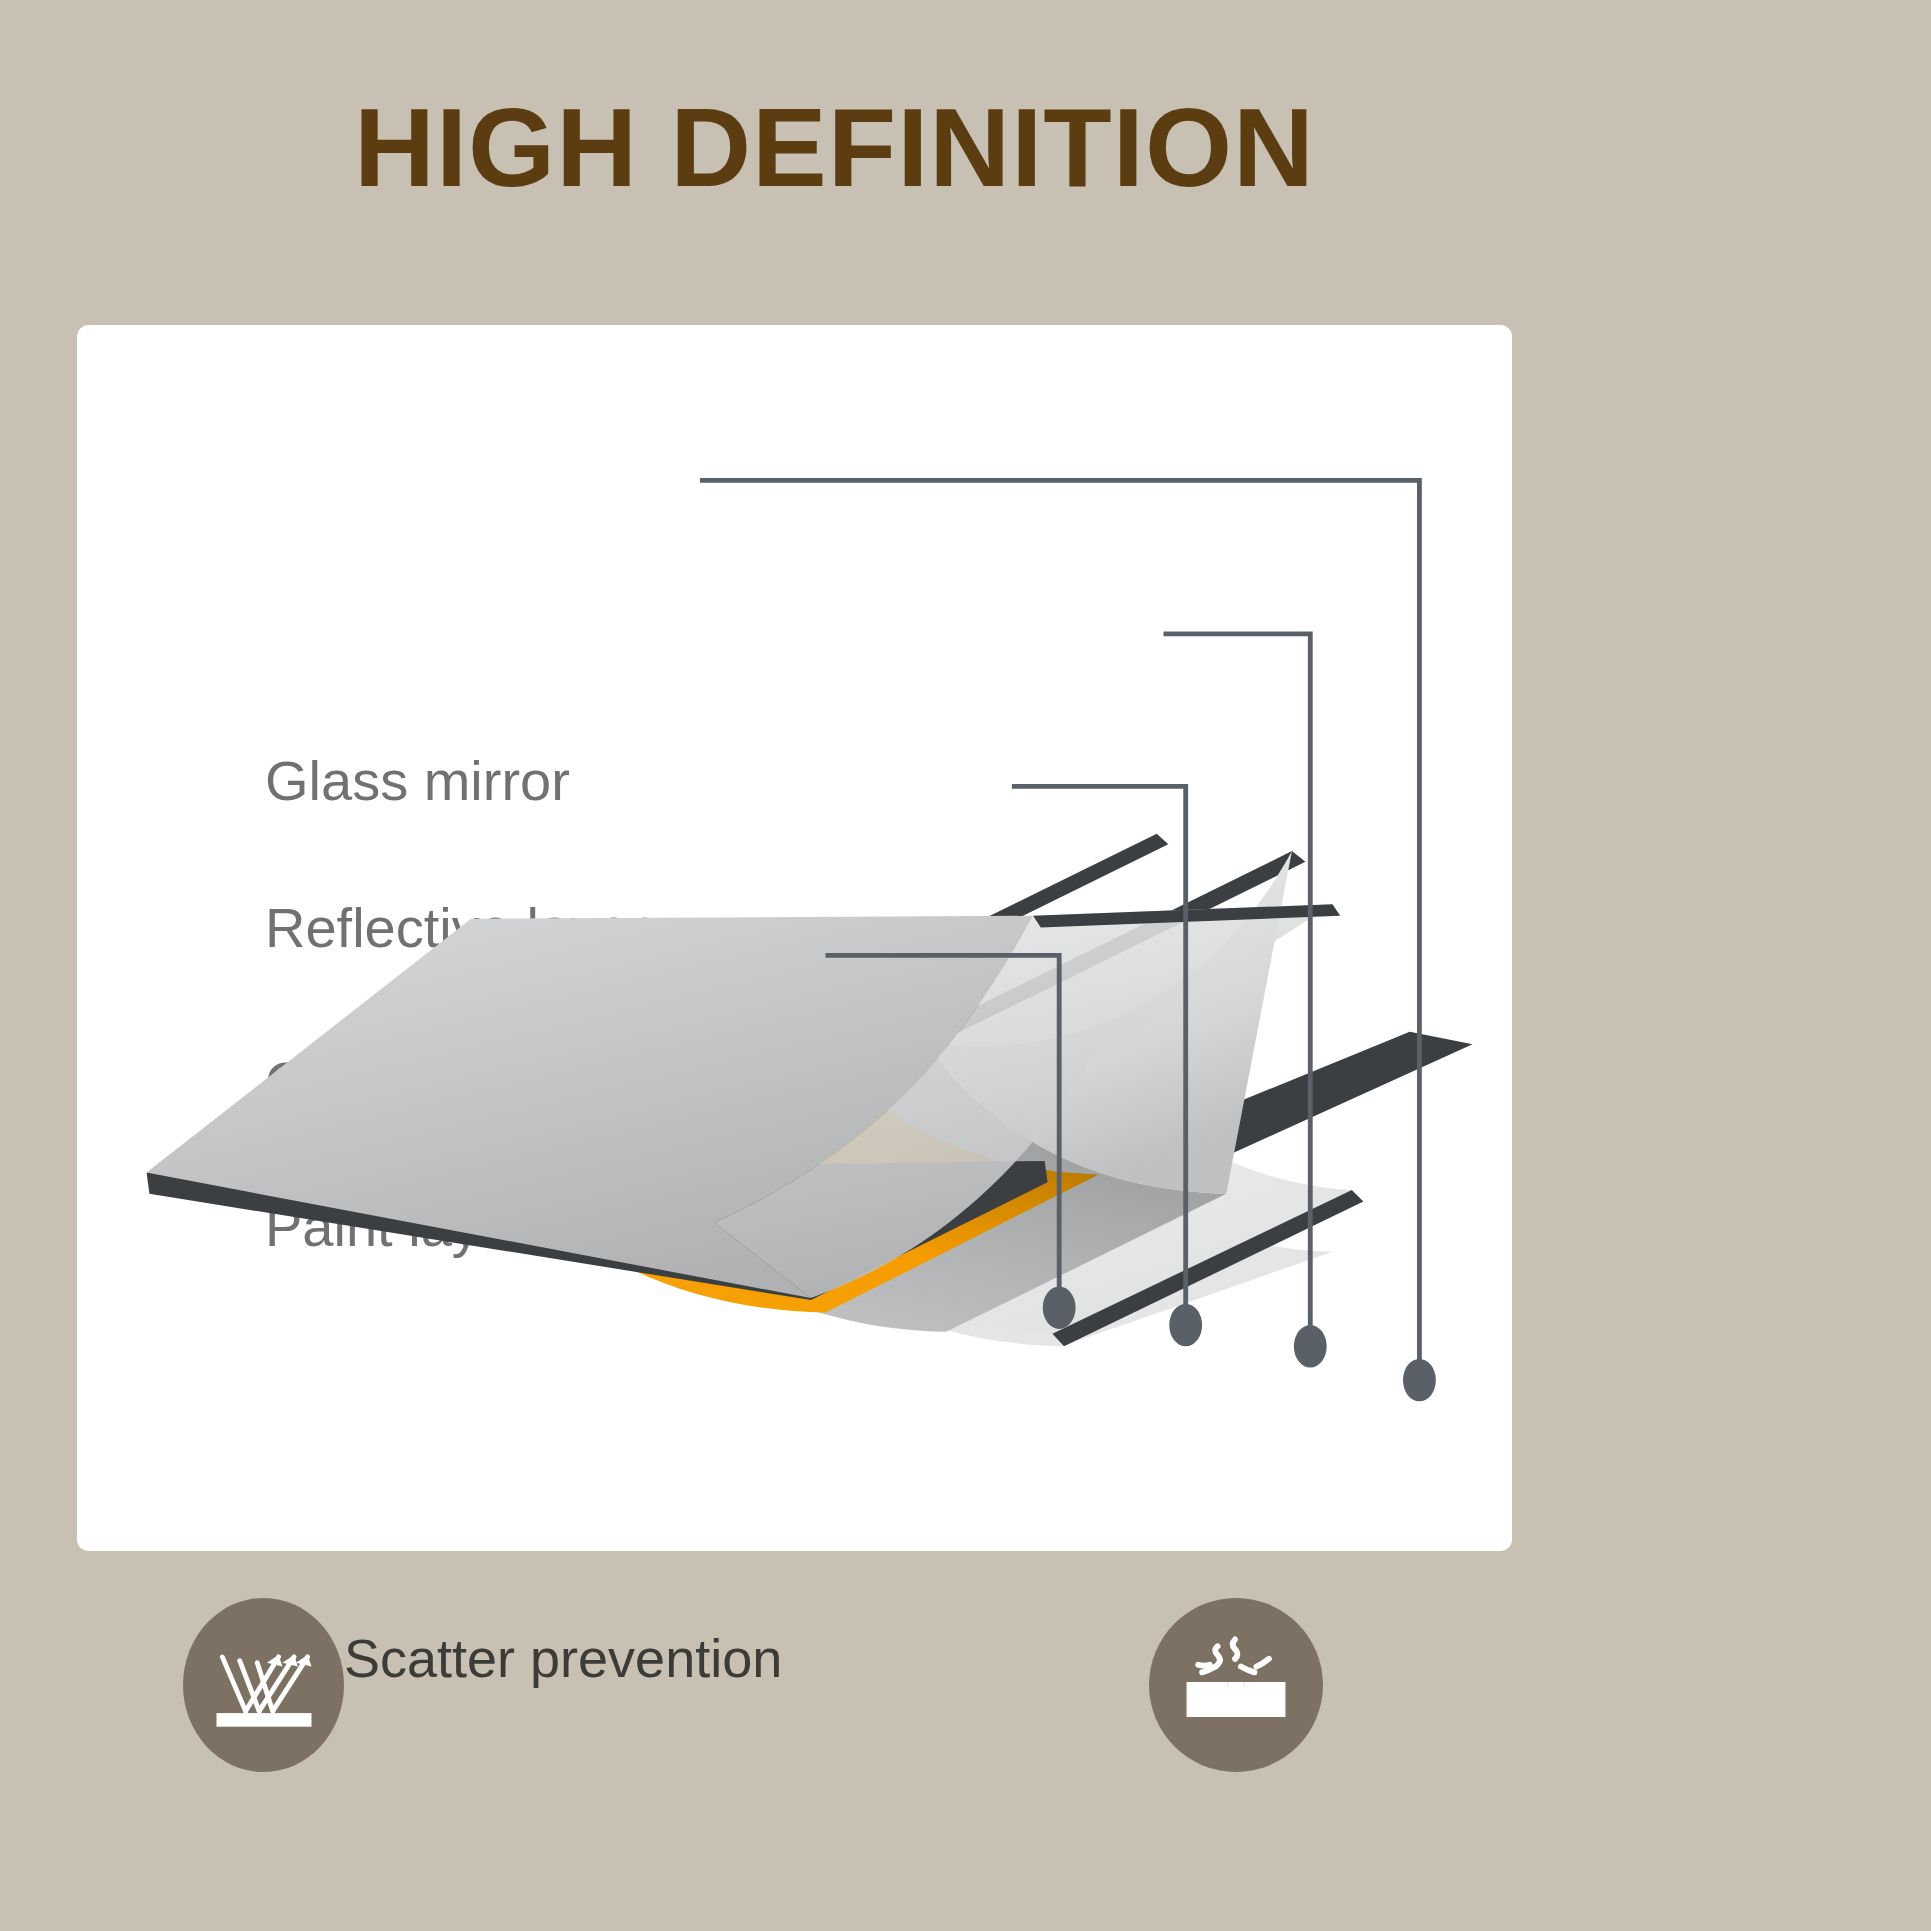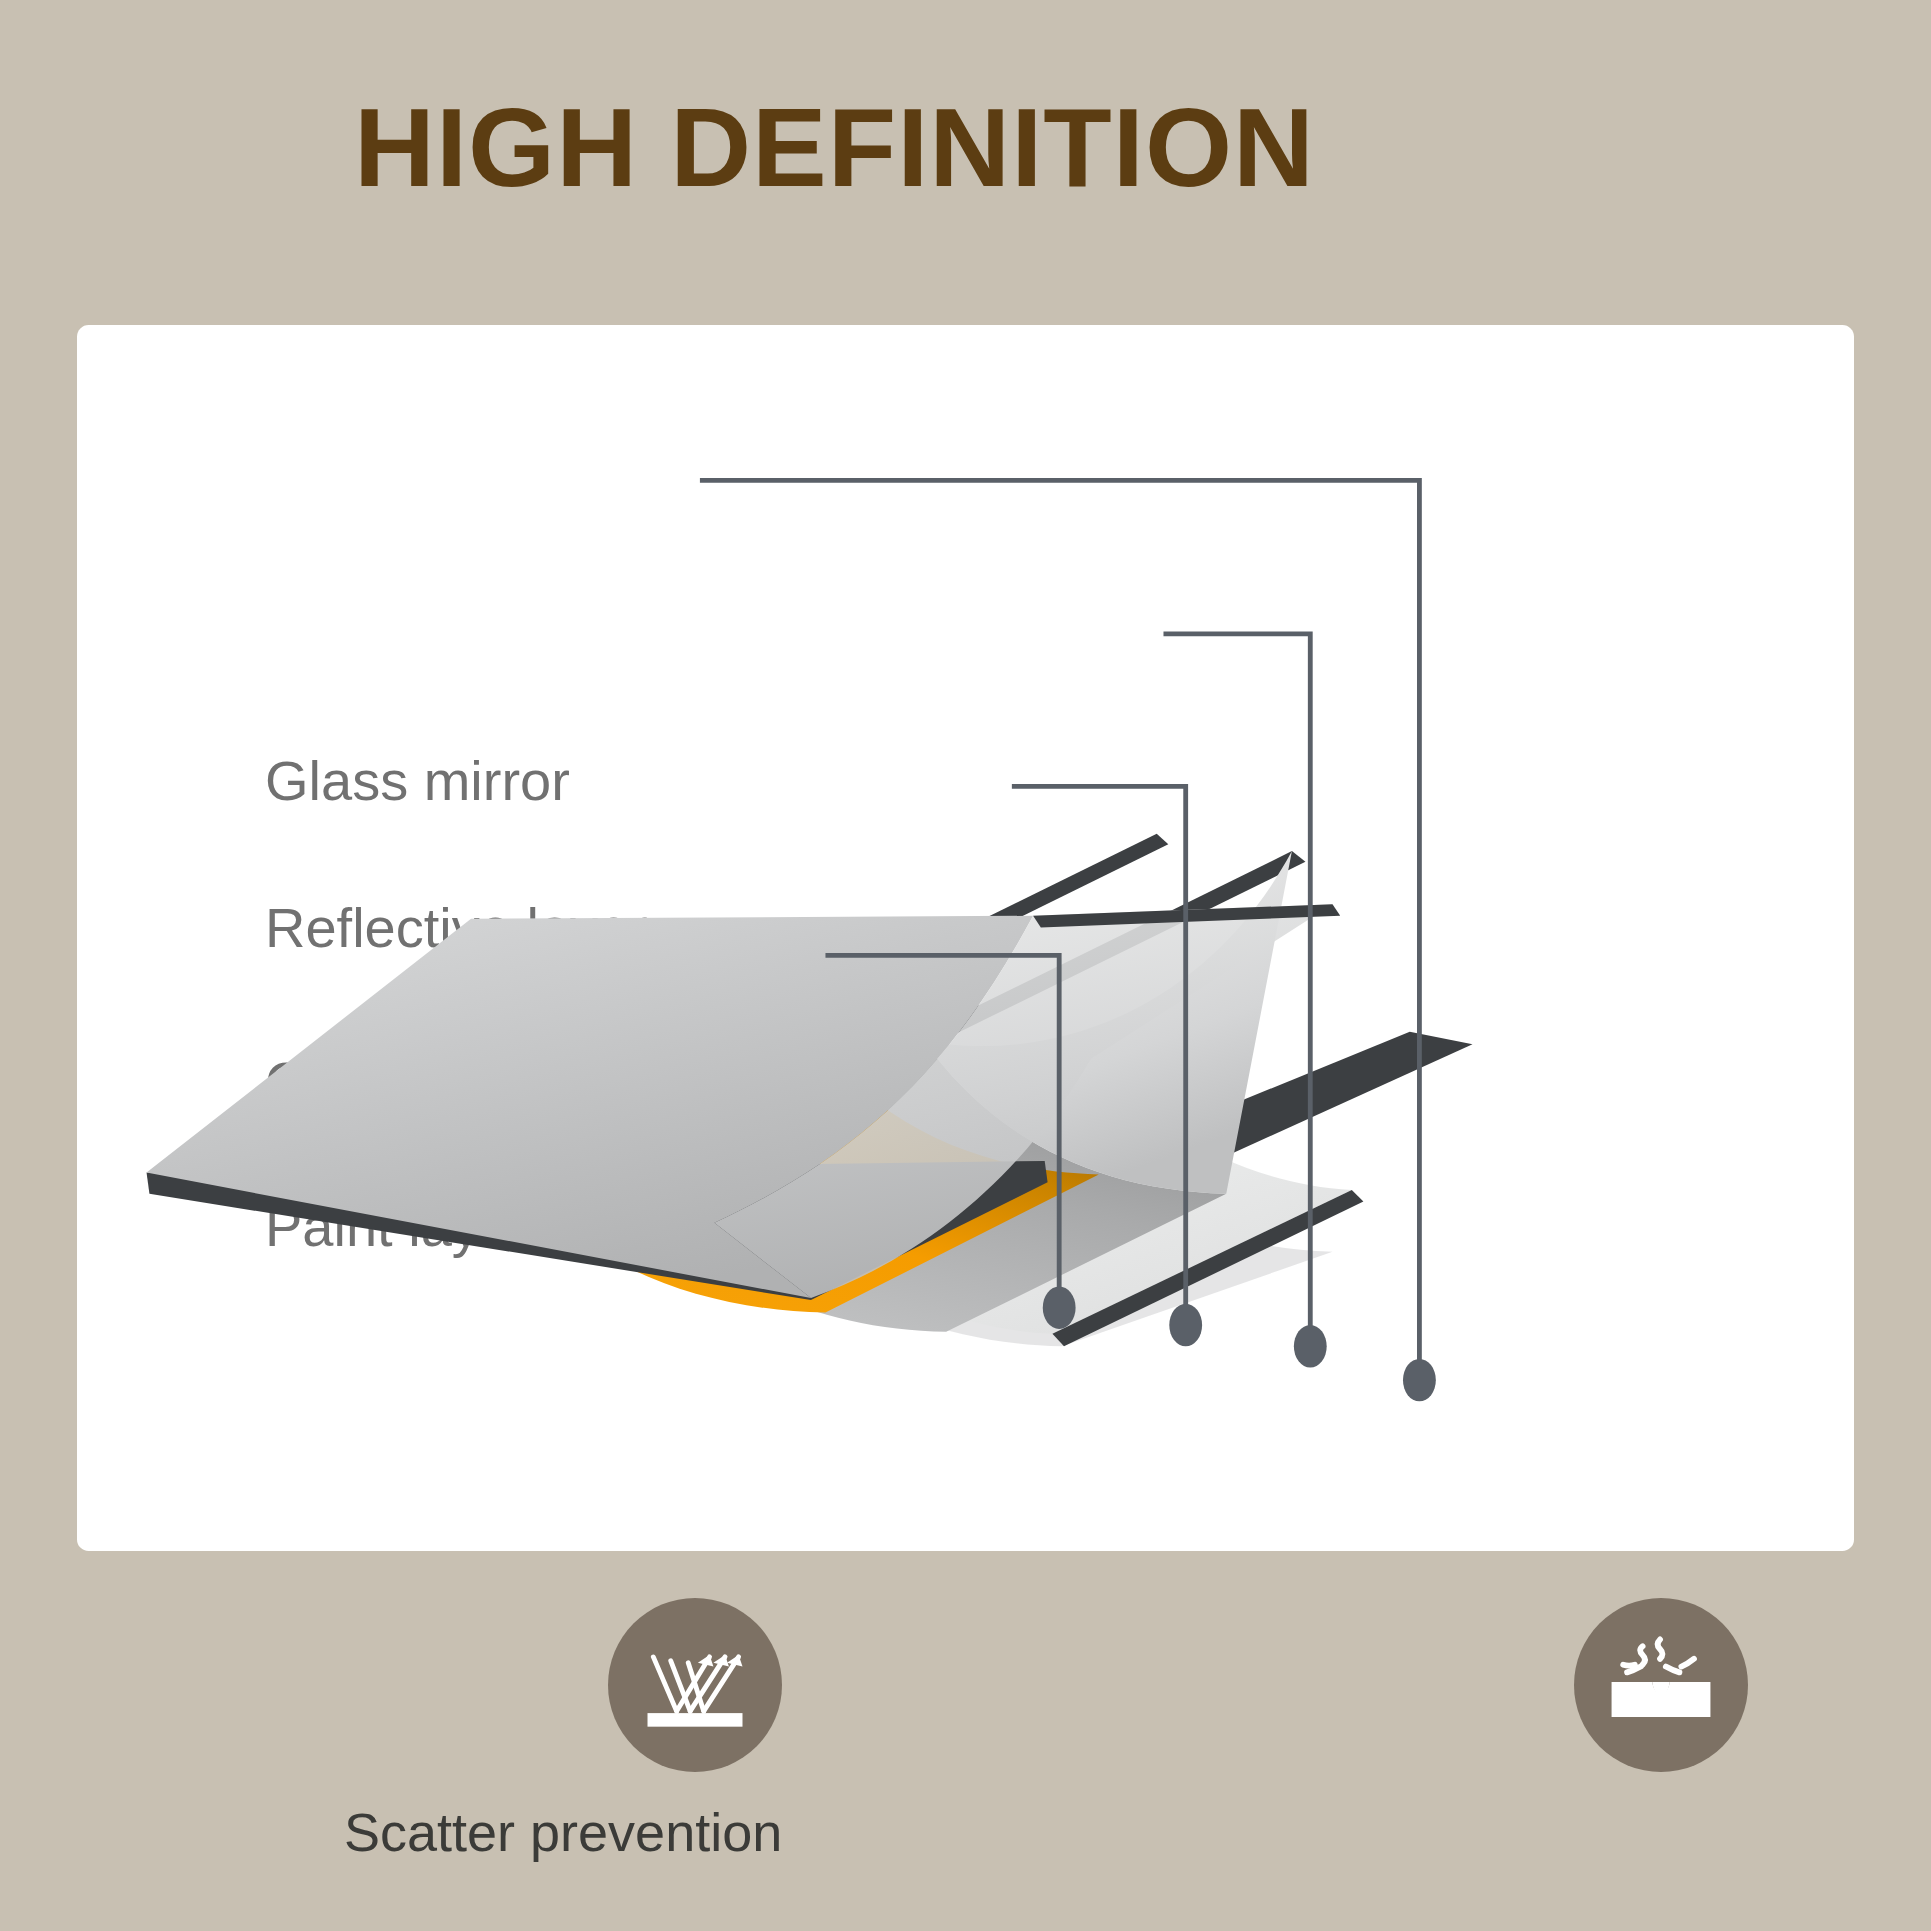--- a/index.html
+++ b/index.html
@@ -28,21 +28,21 @@
     color: #5c3d12;
     font-family: "Liberation Sans", sans-serif;
     line-height: 1.05;
   }
 
   
   #diagram-card {
     position: absolute;
     left: 77px;
     top: 325px;
-    width: 1777px;
+    width: 1435px;
     height: 1226px;
     background: #ffffff;
     border-radius: 11.6px;
     overflow: hidden;
   }
 
   
   .layer-label {
     position: absolute;
     font-size: 56px;
@@ -74,22 +74,22 @@
     top: 1598px;
     width: 1931px;
     height: 319px;
     display: flex;
     justify-content: space-around;
     align-items: flex-start;
   }
   .feature-item {
     width: 599px;
     display: flex;
-    flex-direction: column;
-    align-items: flex-end;
+    flex-direction: row;
+    align-items: flex-start;
   }
   .feature-badge {
     width: 174px;
     height: 174px;
     border-radius: 50%;
     background: #7d7164;
     display: flex;
     align-items: center;
     justify-content: center;
   }

